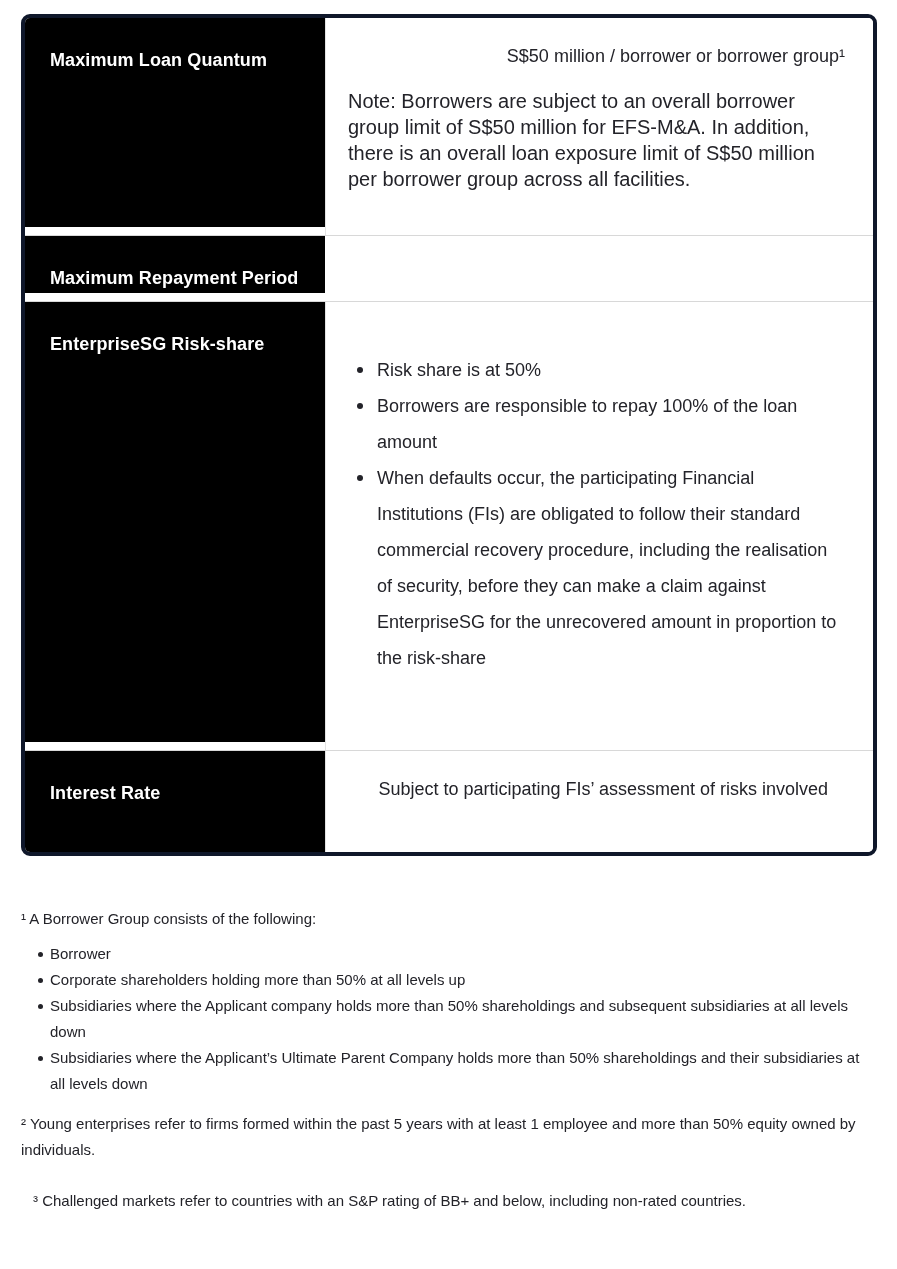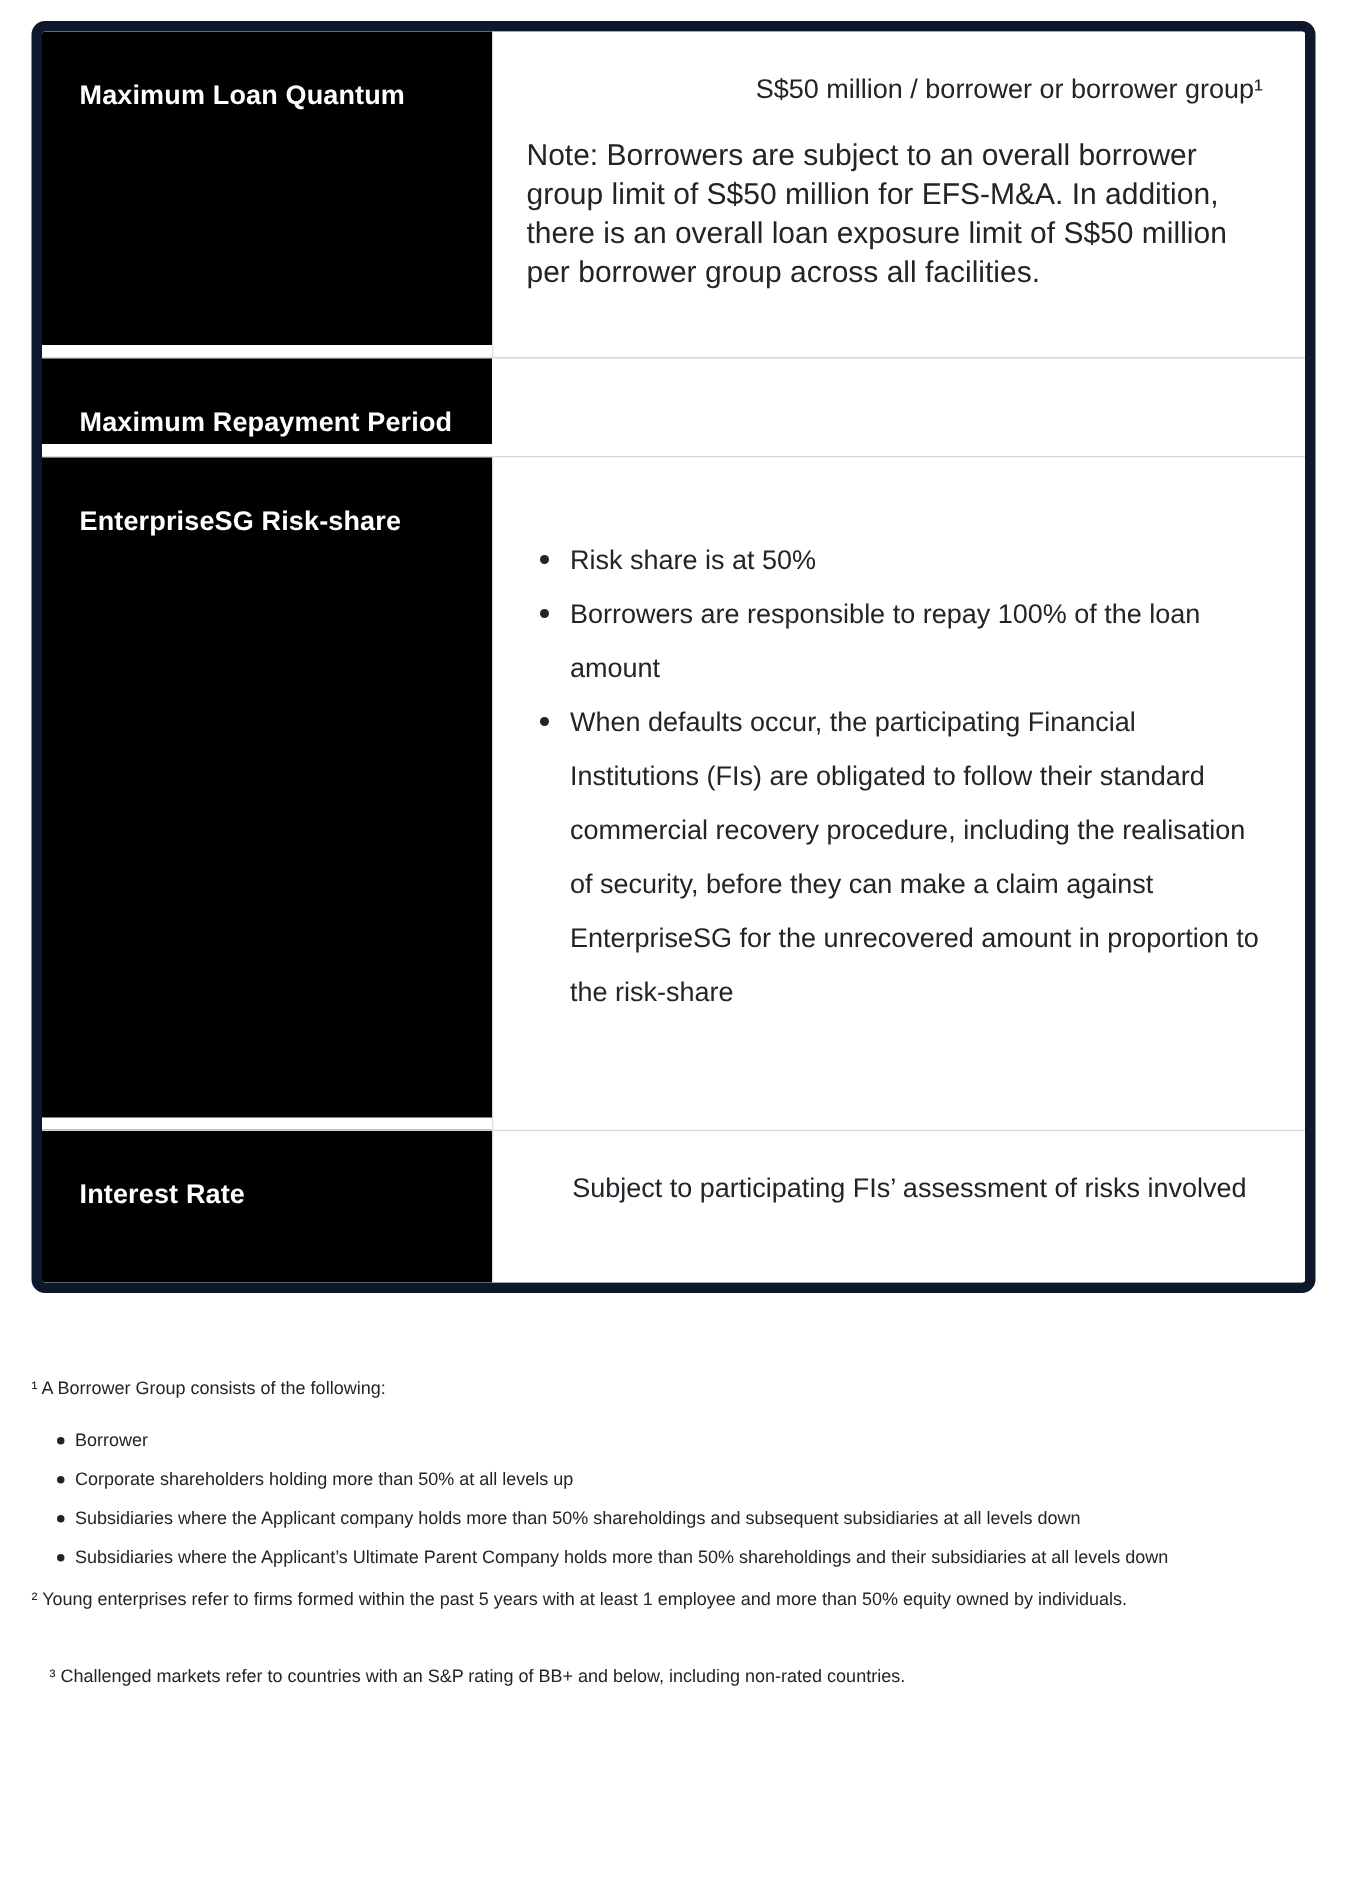--- a/index.html
+++ b/index.html
@@ -11,21 +11,21 @@
   .page {
     width: 897px;
     height: 1269px;
     padding: 14px 20px 0 21px;
     overflow: hidden;
   }
 
   
   .loan-table {
     width: 856px;
-    border: 7px solid #0f172a;
+    border: 4px solid #0f172a;
     border-radius: 9px;
     overflow: hidden;
     background: #ffffff;
   }
   .trow {
     display: grid;
     grid-template-columns: 300px 1fr;
   }
   .trow + .trow { border-top: 1px solid #d8d8d8; }
 
@@ -80,28 +80,28 @@
     width: 6px;
     height: 6px;
     border-radius: 50%;
     background: #232329;
   }
 
   
   .footnotes {
     margin-top: 50px;
     width: 856px;
-    font-size: 12px;
+    font-size: 15px;
     line-height: 26px;
   }
   .fn { margin-top: 0; }
   ul.fn-list {
     list-style: none;
     margin-top: 9px;
-    margin-bottom: 2px;
+    margin-bottom: 14px;
   }
   ul.fn-list li {
     position: relative;
     padding-left: 29px;
   }
   ul.fn-list li::before {
     content: "";
     position: absolute;
     left: 17px;
     top: 11px;

